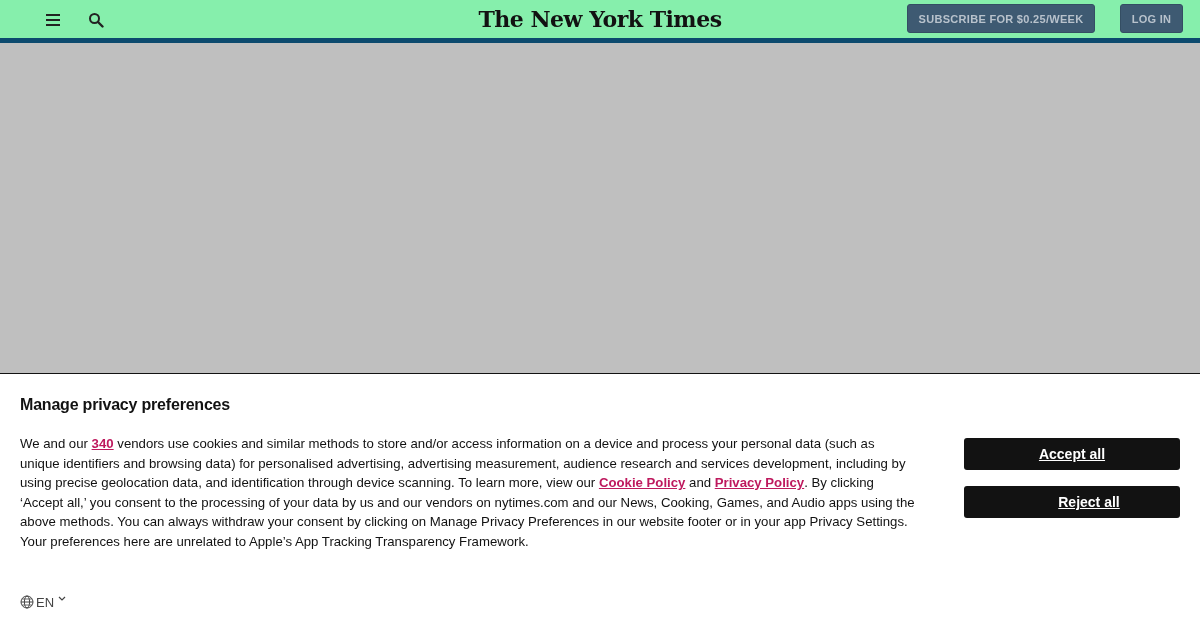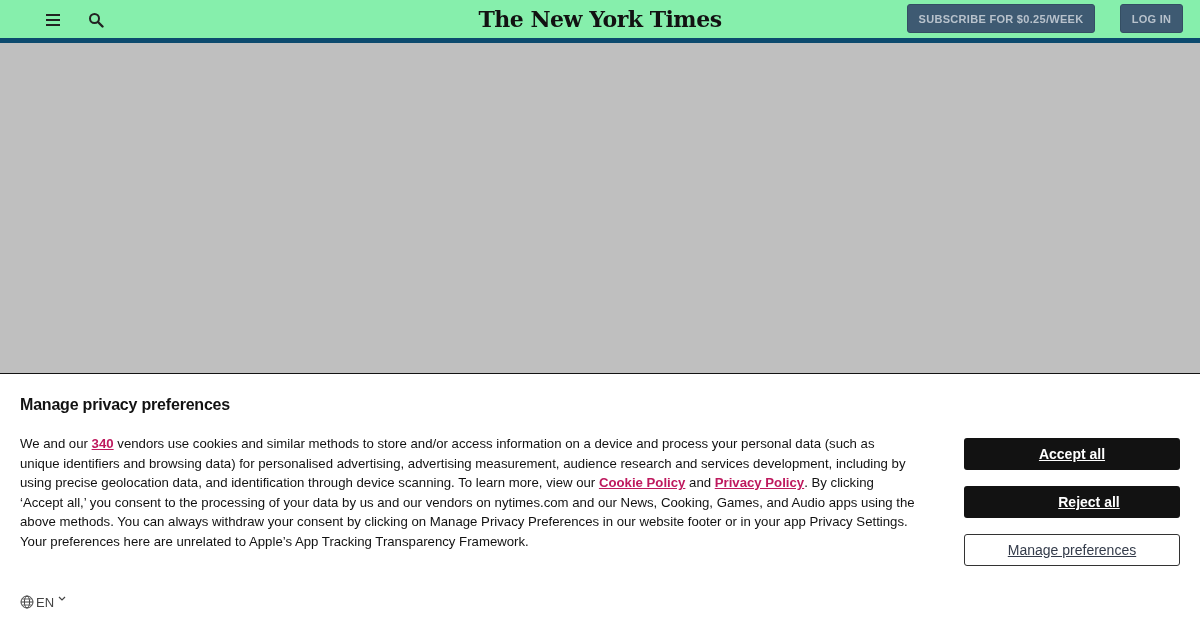--- a/index.html
+++ b/index.html
@@ -77,21 +77,20 @@
   <div class="btn-sub">SUBSCRIBE FOR $0.25/WEEK</div>
   <div class="btn-login">LOG IN</div>
 </div>
 
 <div class="banner">
   <div class="banner-title">Manage privacy preferences</div>
   <div class="banner-text"><span>We and our </span><a>340</a><span> vendors use cookies and similar methods to store and/or access information on a device and process your personal data (such as unique identifiers and browsing data) for personalised advertising, advertising measurement, audience research and services development, including by using precise geolocation data, and identification through device scanning. To learn more, view our </span><a>Cookie Policy</a><span> and </span><a>Privacy Policy</a><span>. By clicking ‘Accept all,’ you consent to the processing of your data by us and our vendors on nytimes.com and our News, Cooking, Games, and Audio apps using the above methods. You can always withdraw your consent by clicking on Manage Privacy Preferences in our website footer or in your app Privacy Settings. Your preferences here are unrelated to Apple’s App Tracking Transparency Framework.</span></div>
 
   <div class="btn btn-accept">Accept all</div>
   <div class="btn btn-reject">Reject all</div>
-  <div class="btn btn-manage">Manage preferences</div>
 
   <div class="lang">
     <svg width="14" height="14" viewBox="0 0 14 14">
       <circle cx="7" cy="7" r="6" fill="none" stroke="#444" stroke-width="1"></circle>
       <ellipse cx="7" cy="7" rx="2.6" ry="6" fill="none" stroke="#444" stroke-width="1"></ellipse>
       <line x1="1" y1="7" x2="13" y2="7" stroke="#444" stroke-width="1"></line>
       <line x1="2" y1="4" x2="12" y2="4" stroke="#444" stroke-width="0.8"></line>
       <line x1="2" y1="10" x2="12" y2="10" stroke="#444" stroke-width="0.8"></line>
     </svg>
     <span>EN</span>

